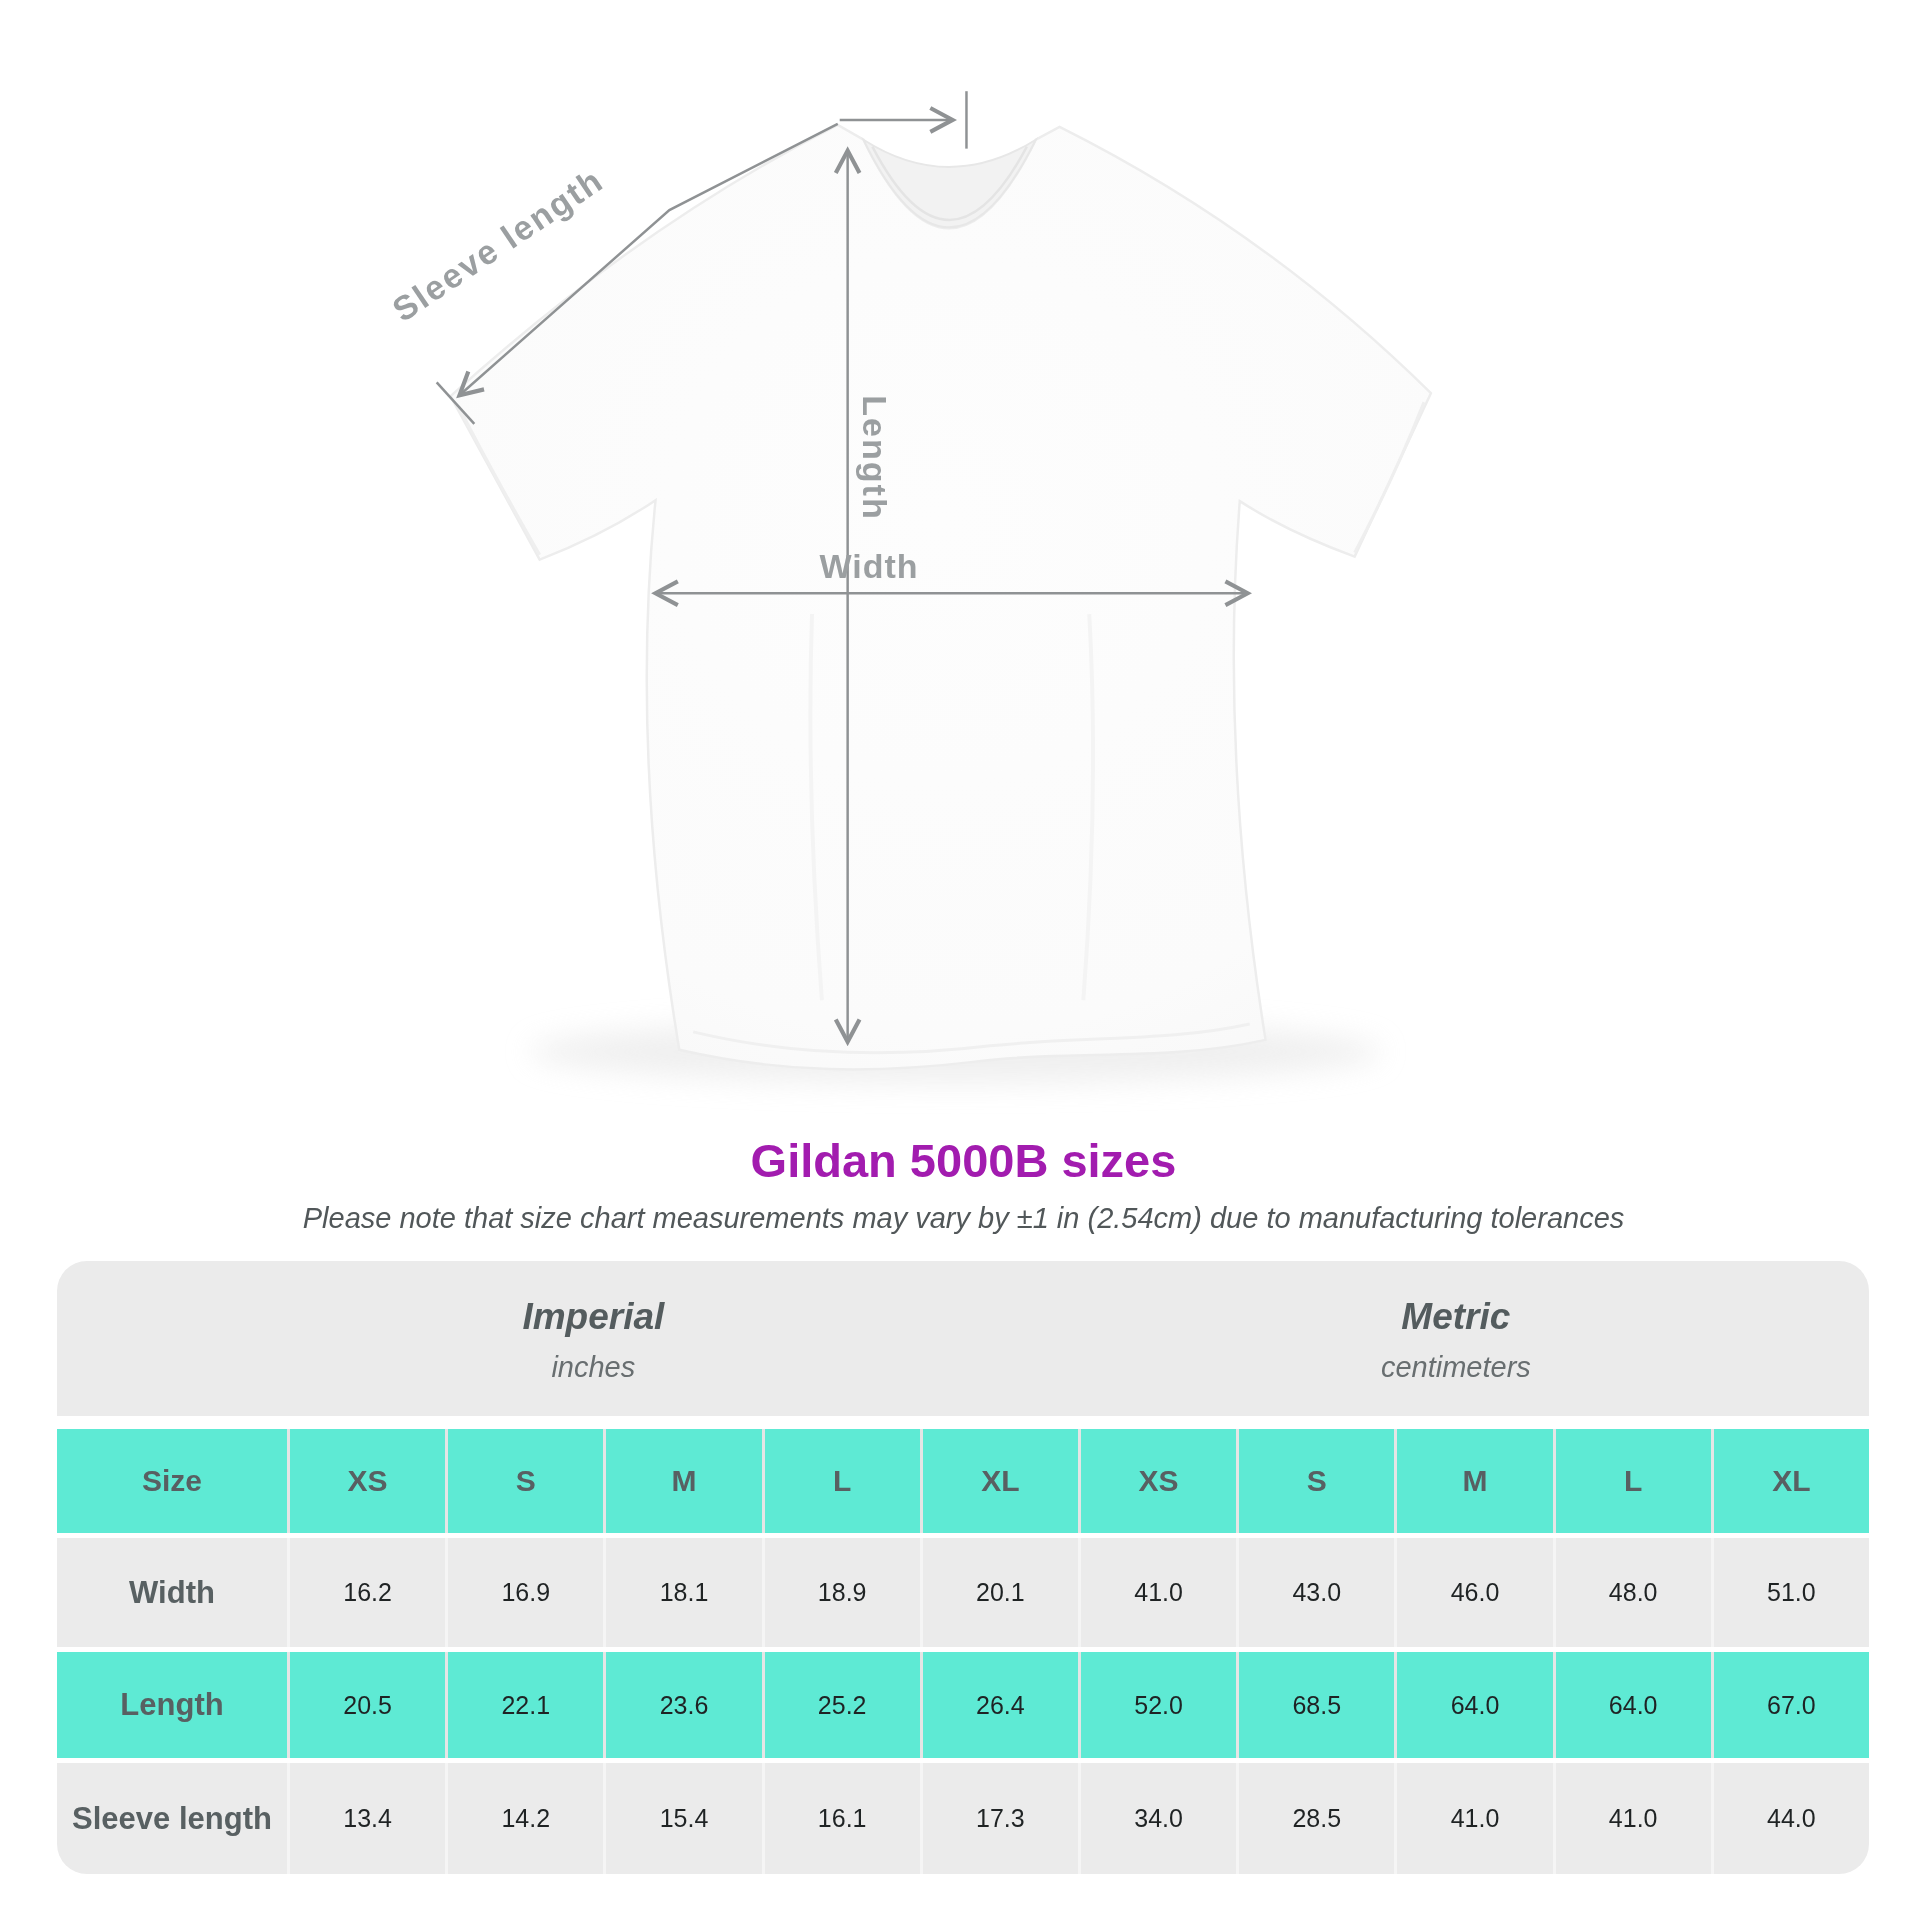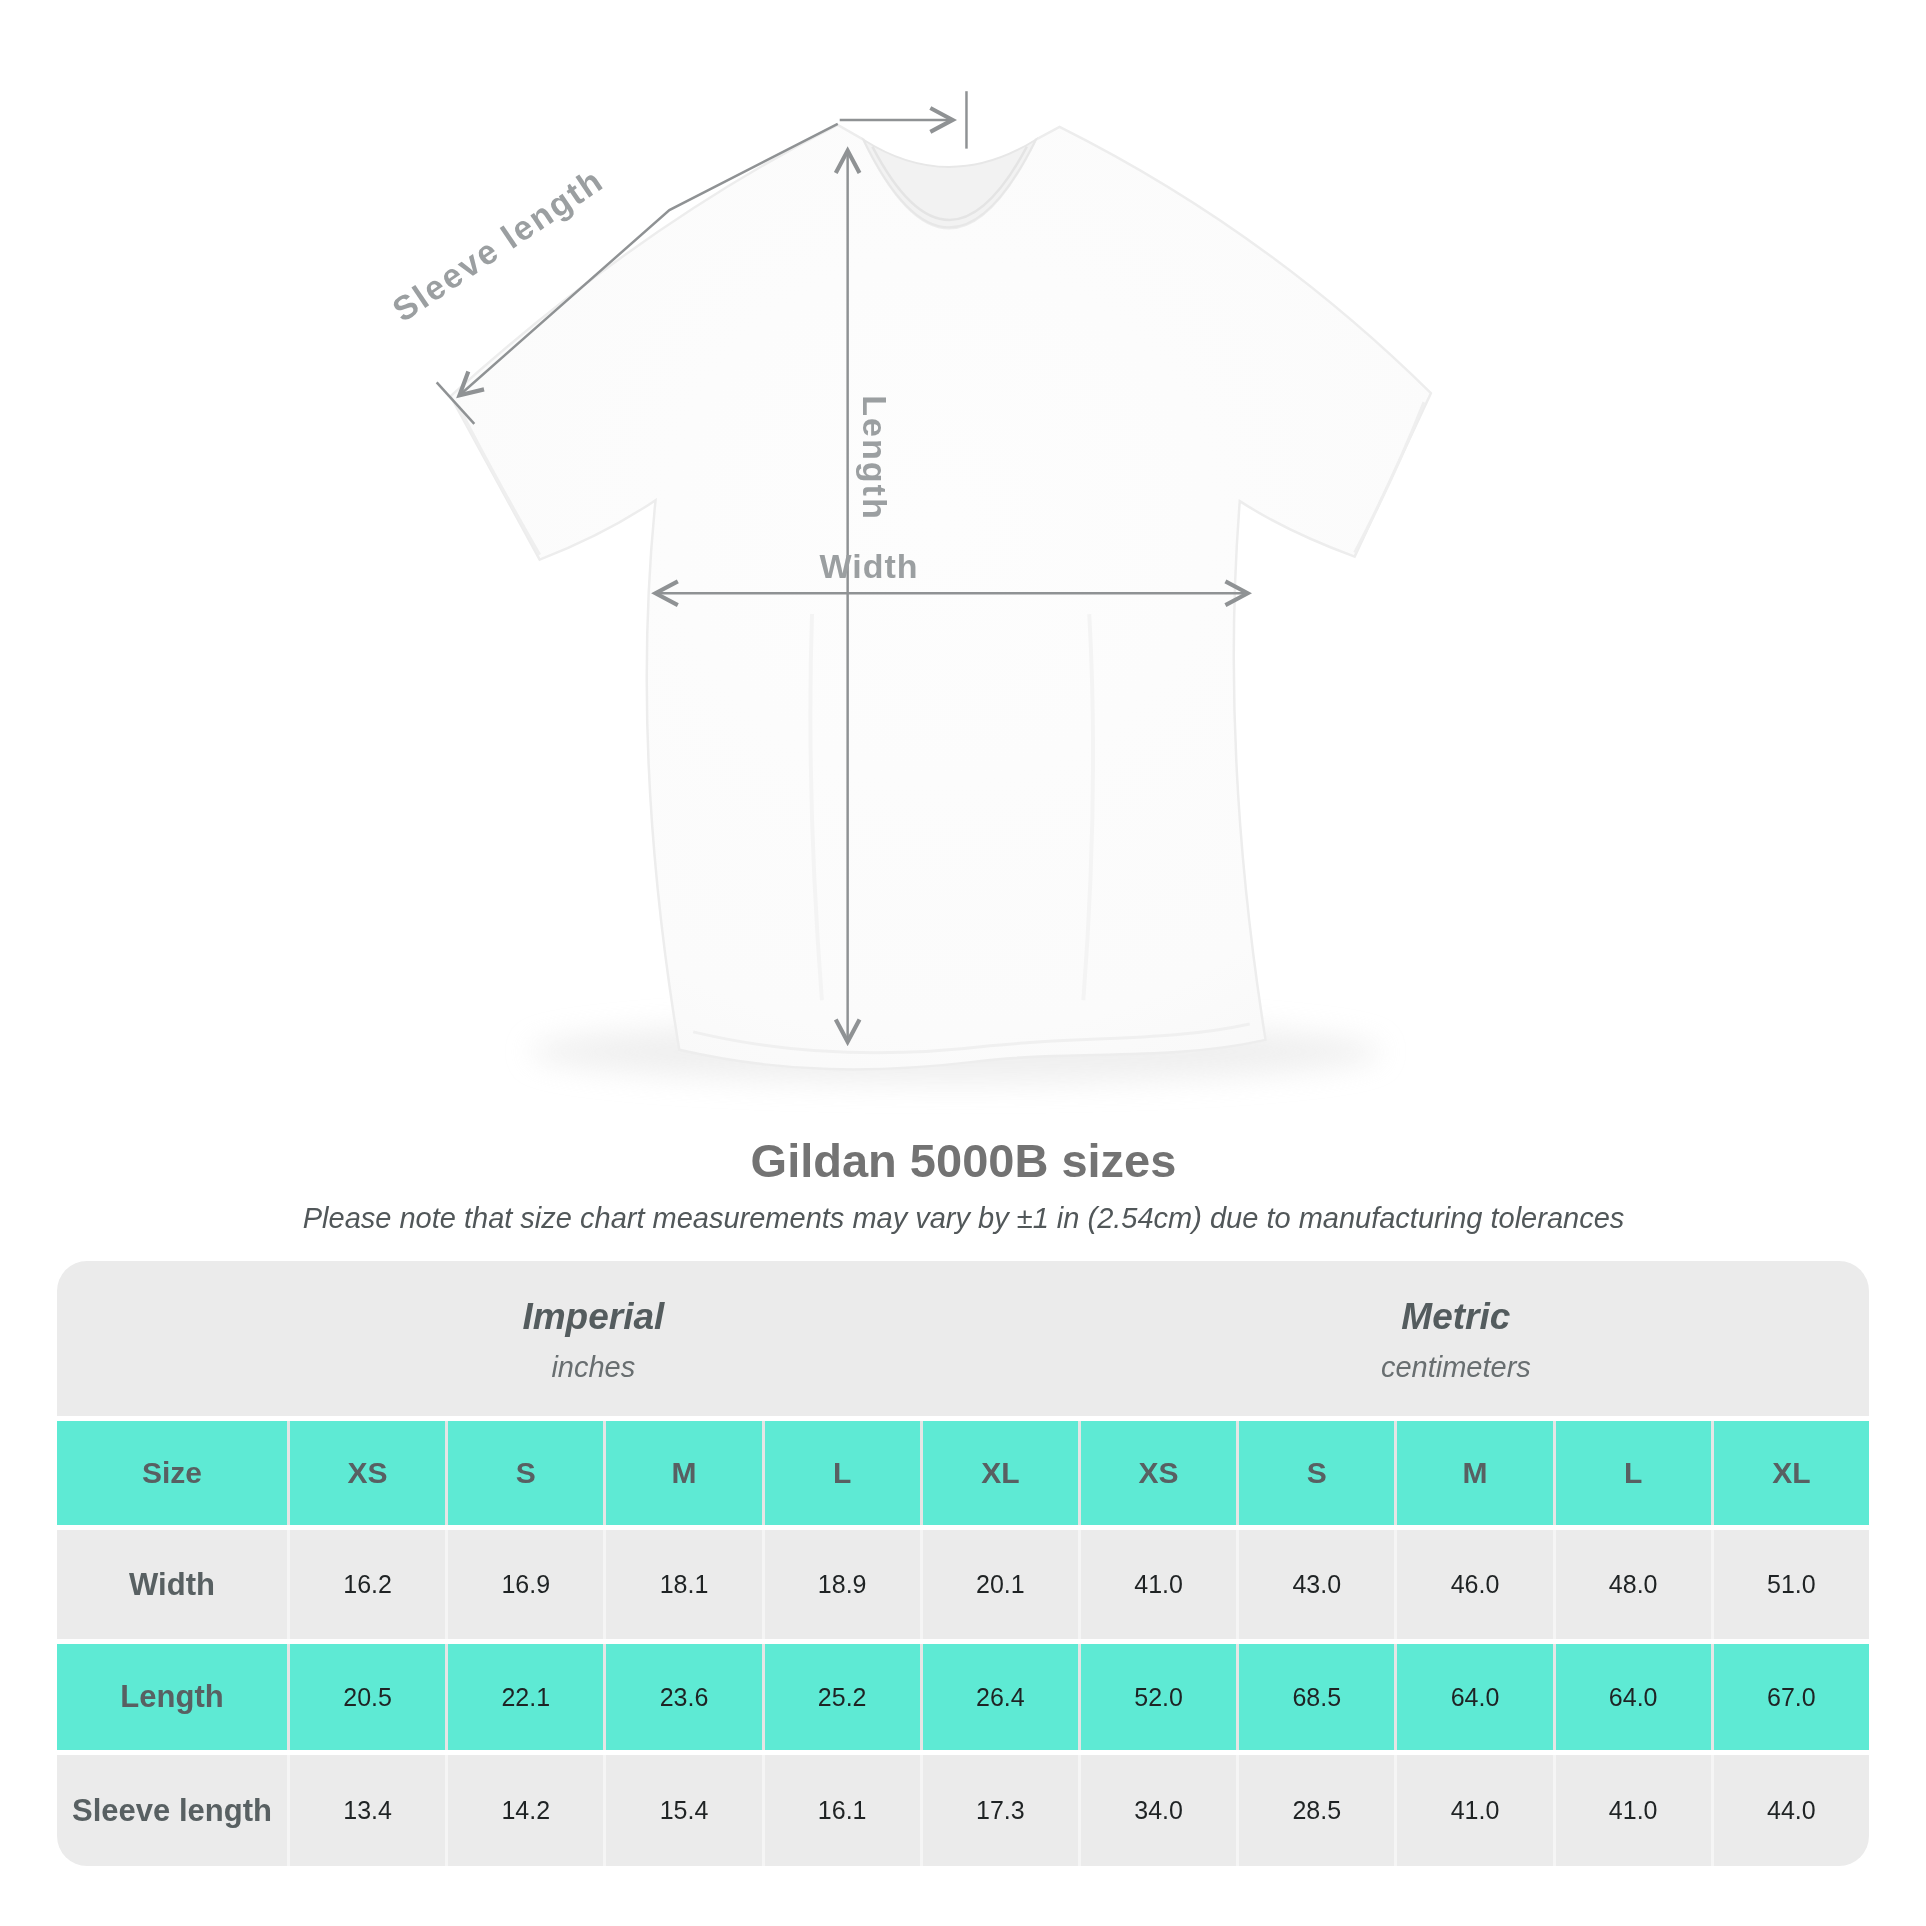--- a/index.html
+++ b/index.html
@@ -9,28 +9,28 @@
   
   .diagram-svg{position:absolute;top:0;left:0;}
   .diag-label{position:absolute;font-weight:bold;font-size:34px;color:#9b9fa1;
               letter-spacing:2px;white-space:nowrap;}
   #sleeve-label{left:498px;top:245px;transform:translate(-50%,-50%) rotate(-34deg);}
   #length-label{left:874px;top:458px;transform:translate(-50%,-50%) rotate(90deg);}
   #width-label{left:869px;top:566px;transform:translate(-50%,-50%);letter-spacing:1px;}
 
   
   .title{position:absolute;top:1133px;left:0;width:100%;text-align:center;
-         font-size:47px;font-weight:bold;color:#737373;}
+         font-size:47px;font-weight:bold;color:#a21caf;}
   .subtitle{position:absolute;top:1202px;left:0;width:100%;text-align:center;
             font-size:29px;font-style:italic;color:#515759;}
 
   
   .size-table{position:absolute;left:57px;top:1261px;width:1812px;}
   .unit-header{height:155px;background:#ebebeb;border-radius:30px 30px 0 0;
-               position:relative;margin-bottom:5px;}
+               position:relative;margin-bottom:13px;}
   .unit-group{position:absolute;top:34px;transform:translateX(-50%);text-align:center;}
   .unit-group.imperial{left:29.6%;}
   .unit-group.metric{left:77.2%;}
   .unit-name{font-size:37px;font-weight:bold;font-style:italic;color:#545c5e;line-height:44px;}
   .unit-sub{margin-top:10px;font-size:29px;font-style:italic;color:#686e70;line-height:36px;}
 
   .trow{display:grid;grid-template-columns:230px repeat(10,1fr);margin-bottom:5px;}
   .trow .cell{display:flex;align-items:center;justify-content:center;}
   .row-white .cell{background:#5eead4;}
   .row-white .cell + .cell{border-left:3px solid #e5e5e5;}

